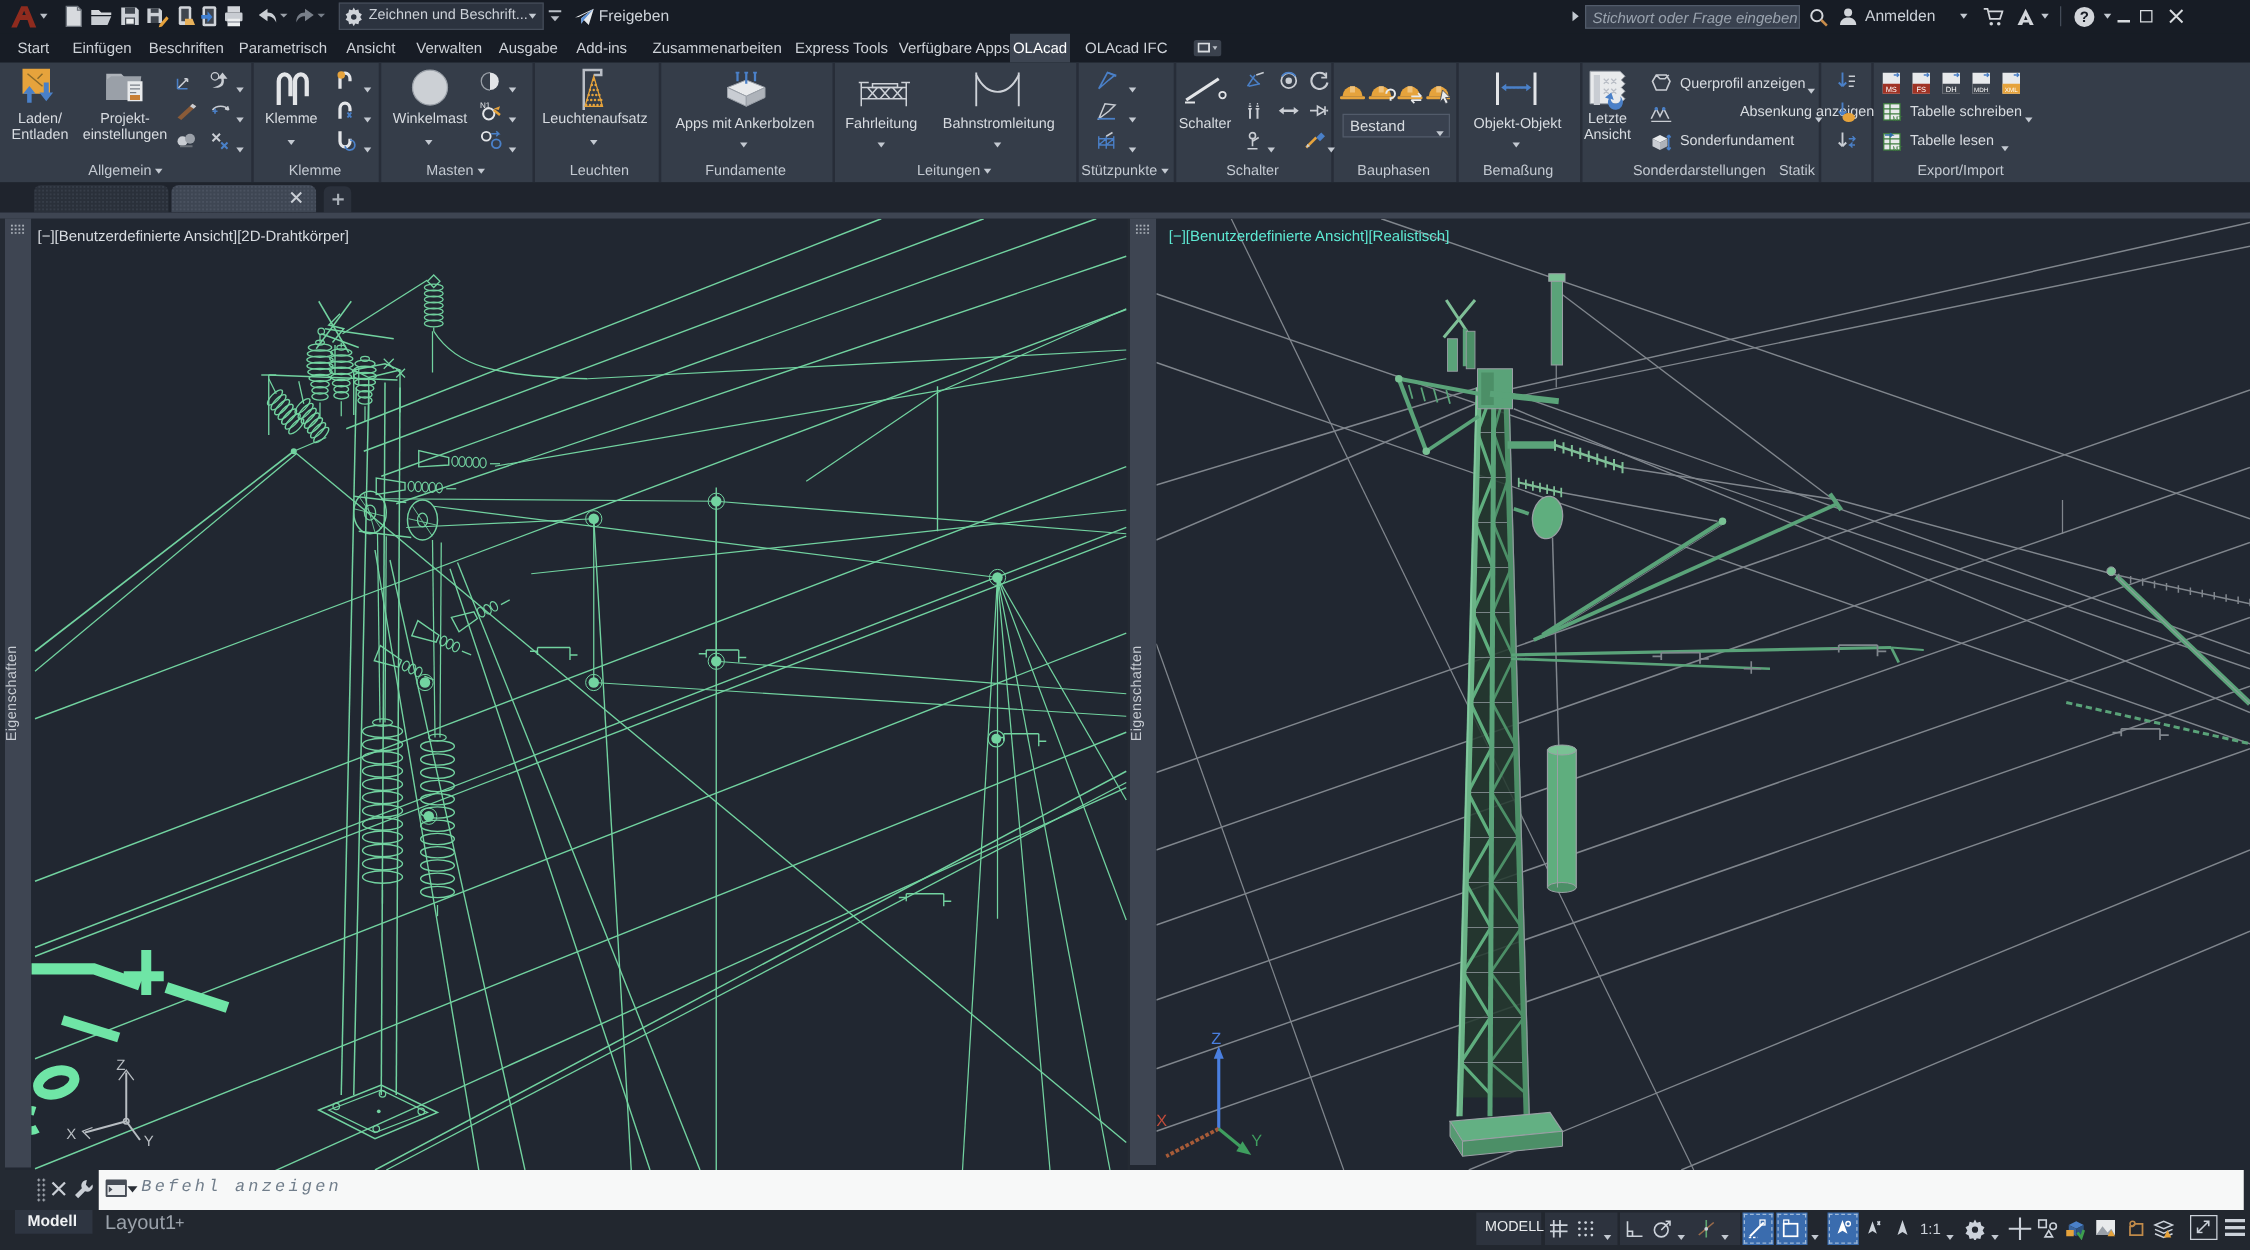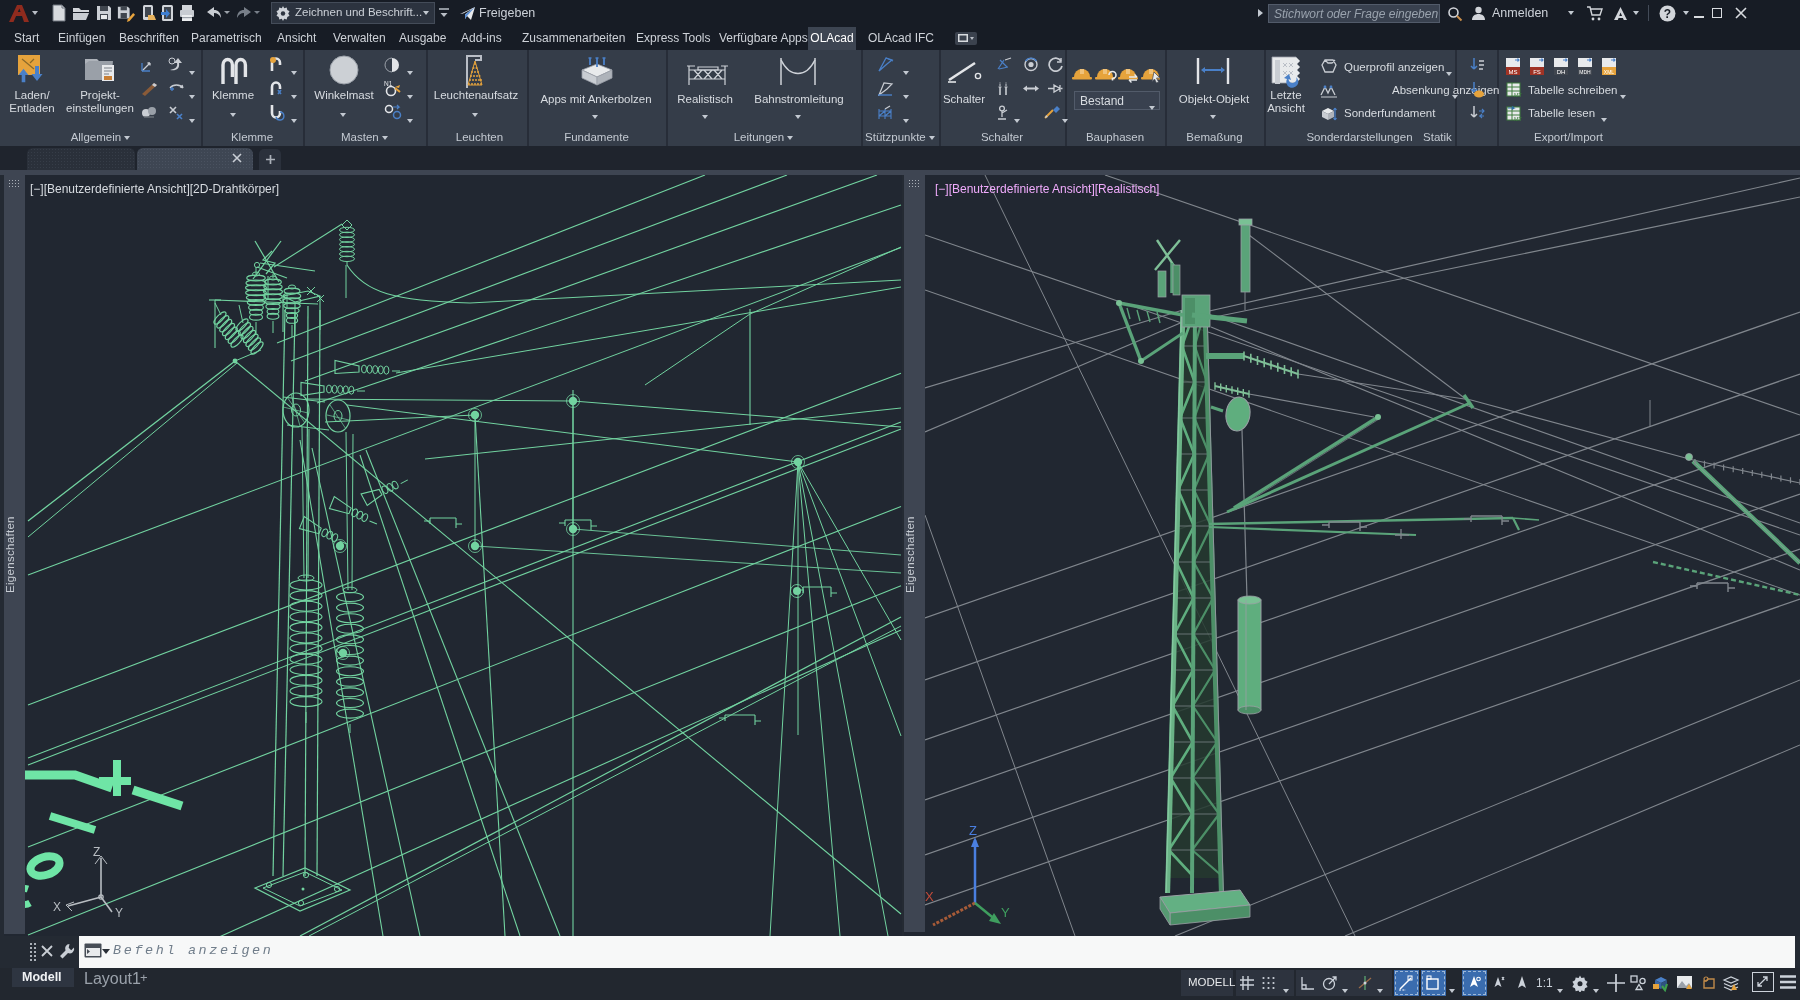--- a/index.html
+++ b/index.html
@@ -335,21 +335,21 @@
     <path d="M10.5 4 h3 M17.5 4 h3 M24.5 4 h3" stroke="#4a80c8" stroke-width="1.4"></path>
   </svg>
   <div class="bigbtn" style="left:536px;top:43px;width:120px">Apps mit Ankerbolzen</div>
   <span class="abs" style="left:592px;top:57px"><span class="darr"></span></span>
 
   
   <svg class="abs" style="left:686px;top:8px" width="42" height="28" viewBox="0 0 42 28">
     <path d="M3 27 V8 M39 27 V8 M3 12 h36 M3 21 h36 M8 12 l8 9 m0 -9 l-8 9 m10 -9 l8 9 m0 -9 l-8 9 m10 -9 l8 9 m0 -9 l-8 9" stroke="#ced2d8" stroke-width="1.2" fill="none"></path>
     <path d="M1 8 h8 M35 8 h8 M12 12 h20 v-3 h-20 z" stroke="#ced2d8" stroke-width="1.2" fill="none"></path>
   </svg>
-  <div class="bigbtn" style="left:672px;top:43px;width:66px">Realistisch</div>
+  <div class="bigbtn" style="left:672px;top:43px;width:66px">Fahrleitung</div>
   <span class="abs" style="left:702px;top:57px"><span class="darr"></span></span>
   <svg class="abs" style="left:778px;top:6px" width="40" height="30" viewBox="0 0 40 30">
     <path d="M3 29 V2 M37 29 V2" stroke="#ced2d8" stroke-width="1.5"></path>
     <path d="M3 4 C12 22 28 22 37 4" stroke="#ced2d8" stroke-width="1.5" fill="none"></path>
   </svg>
   <div class="bigbtn" style="left:752px;top:43px;width:94px">Bahnstromleitung</div>
   <span class="abs" style="left:795px;top:57px"><span class="darr"></span></span>
 
   
   <svg class="abs" style="left:876px;top:6px" width="20" height="16" viewBox="0 0 20 16">
@@ -903,21 +903,21 @@
         <polygon points="235,722 245,738 245,750 235,734" fill="#569a72" stroke="#9aa0a5" stroke-width="0.8"></polygon>
         <path d="M50 728 L50 665" stroke="#4a7fe0" stroke-width="2.5"></path>
         <path d="M46 672 L50 662 L54 672 Z" fill="#4a7fe0"></path>
         <text x="44" y="660" fill="#4a7fe0" font-size="13" font-family="Liberation Sans">Z</text>
         <path d="M50 728 L8 750" stroke="#a65b38" stroke-width="3" stroke-dasharray="3 1.5"></path>
         <text x="0" y="726" fill="#c24b3a" font-size="13" font-family="Liberation Sans">X</text>
         <path d="M50 728 L72 746" stroke="#3f9e5f" stroke-width="2.5"></path>
         <path d="M69 738 L76 749 L64 746 Z" fill="#3f9e5f"></path>
         <text x="76" y="742" fill="#3f9e5f" font-size="13" font-family="Liberation Sans">Y</text>
       </svg>
-      <span class="abs" style="left:10px;top:7px;color:#f0abfc;font-size:12px;white-space:nowrap">[−][Benutzerdefinierte Ansicht][Realistisch]</span>
+      <span class="abs" style="left:10px;top:7px;color:#5eead4;font-size:12px;white-space:nowrap">[−][Benutzerdefinierte Ansicht][Realistisch]</span>
     </div>
 </div>
 <div id="cmdrow">
   <div class="abs" style="left:29px;top:6px;width:8px;height:20px;background-image:radial-gradient(#aab0b8 1px, transparent 1.1px);background-size:4px 4px"></div>
   <svg class="abs" style="left:41px;top:9px" width="12" height="12" viewBox="0 0 12 12">
       <path d="M1 1 L11 11 M11 1 L1 11" stroke="#c9ced5" stroke-width="1.8"></path>
     </svg>
   <svg class="abs" style="left:59px;top:7px" width="16" height="17" viewBox="0 0 16 17">
       <path d="M10.5 1 a4.5 4.5 0 0 0 -4 6.5 L1 13 l2.5 2.5 5.5 -5.5 a4.5 4.5 0 0 0 6 -5.5 l-2.8 2.8 -2.5 -2.5 z" fill="#c9ced5"></path>
     </svg>

